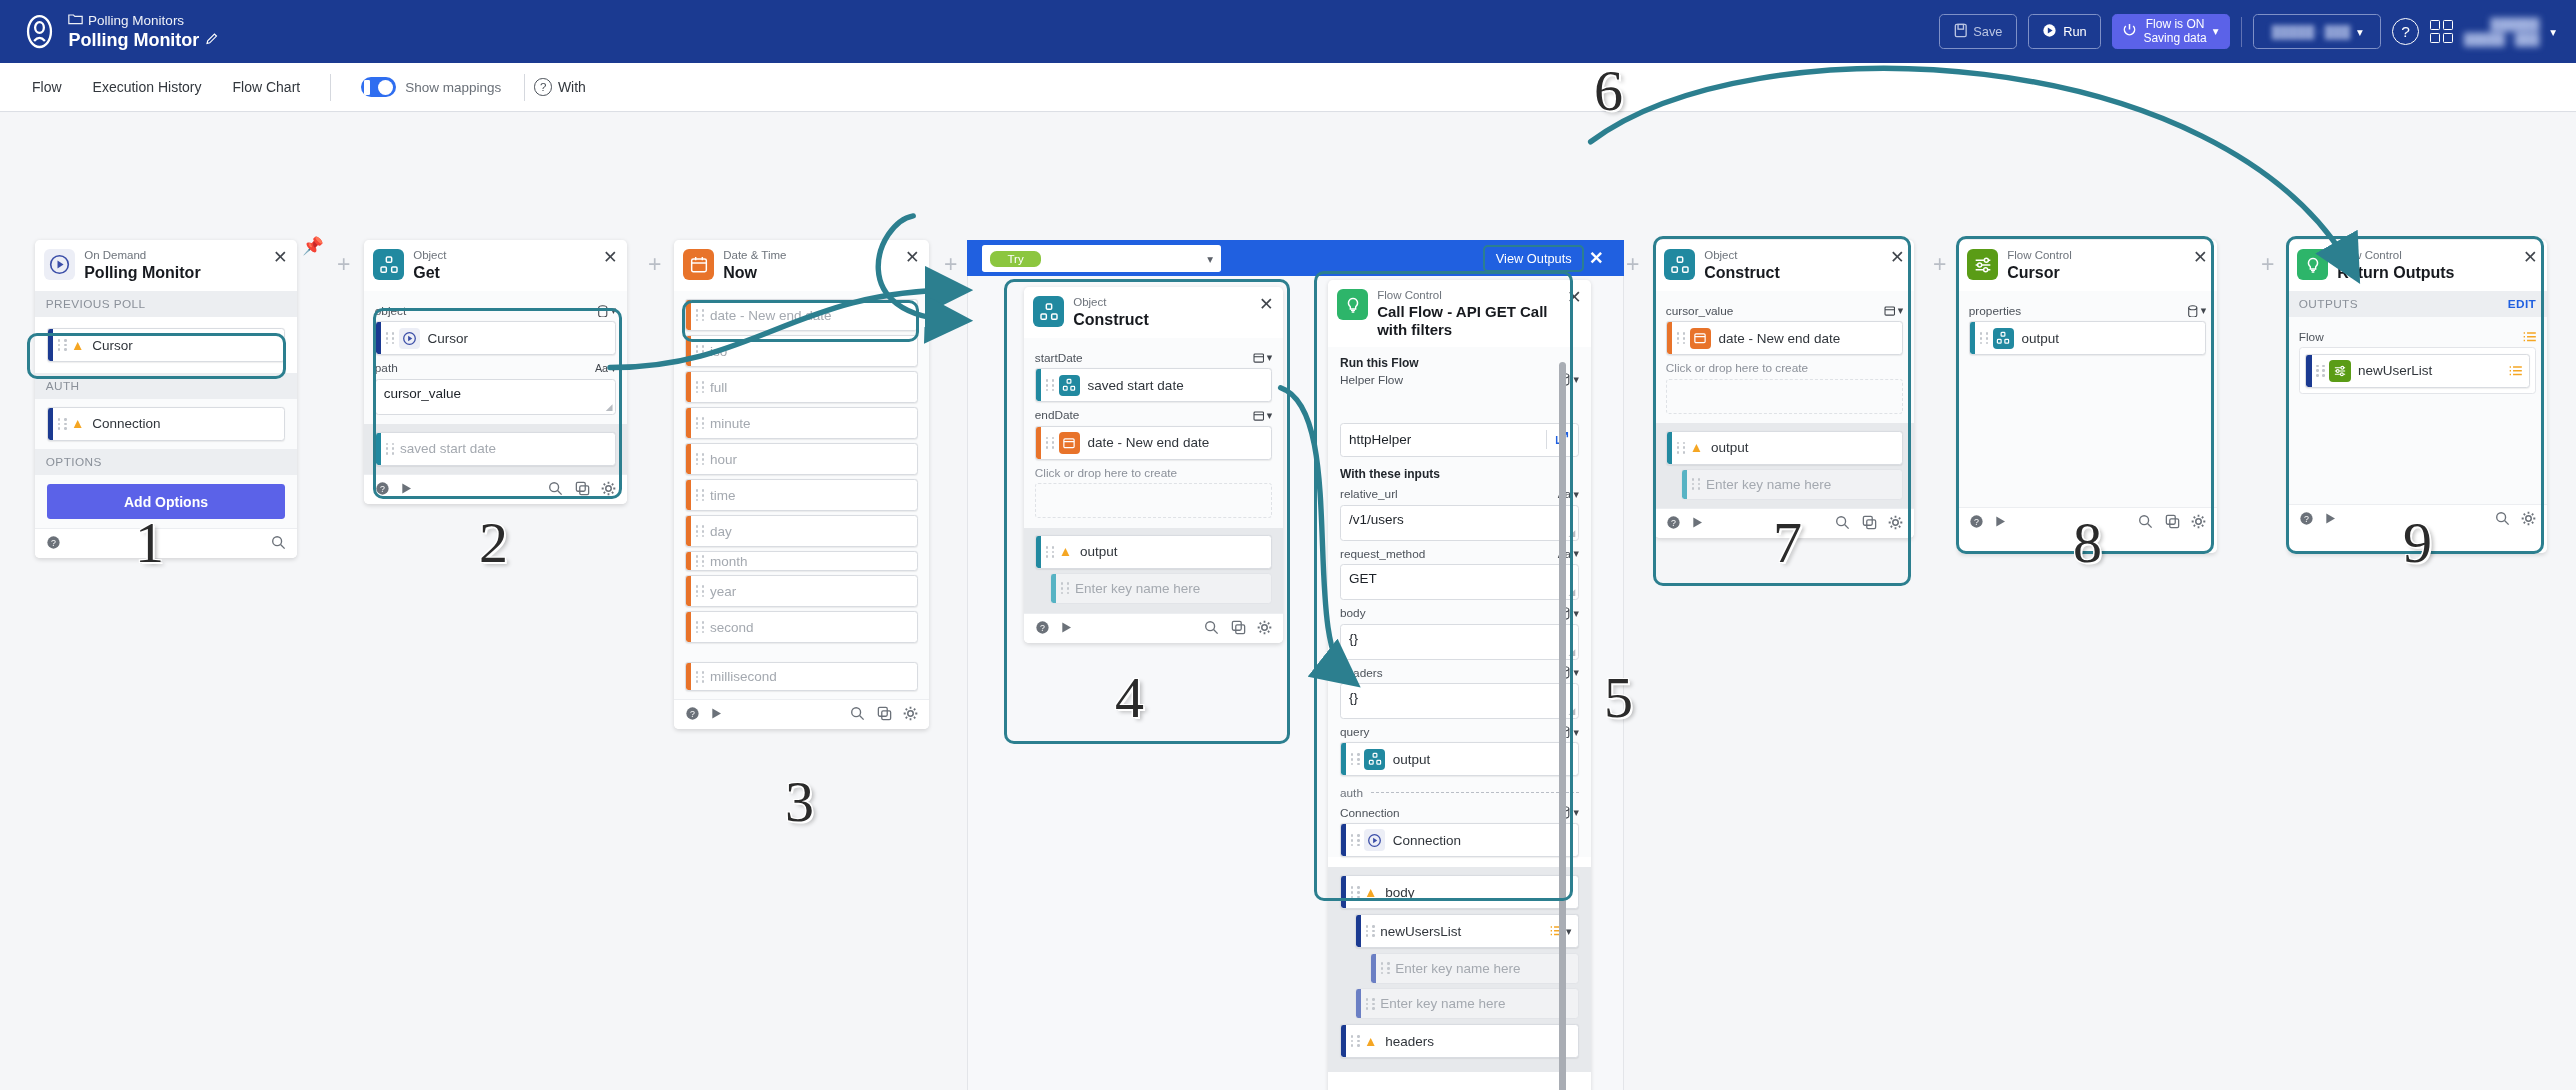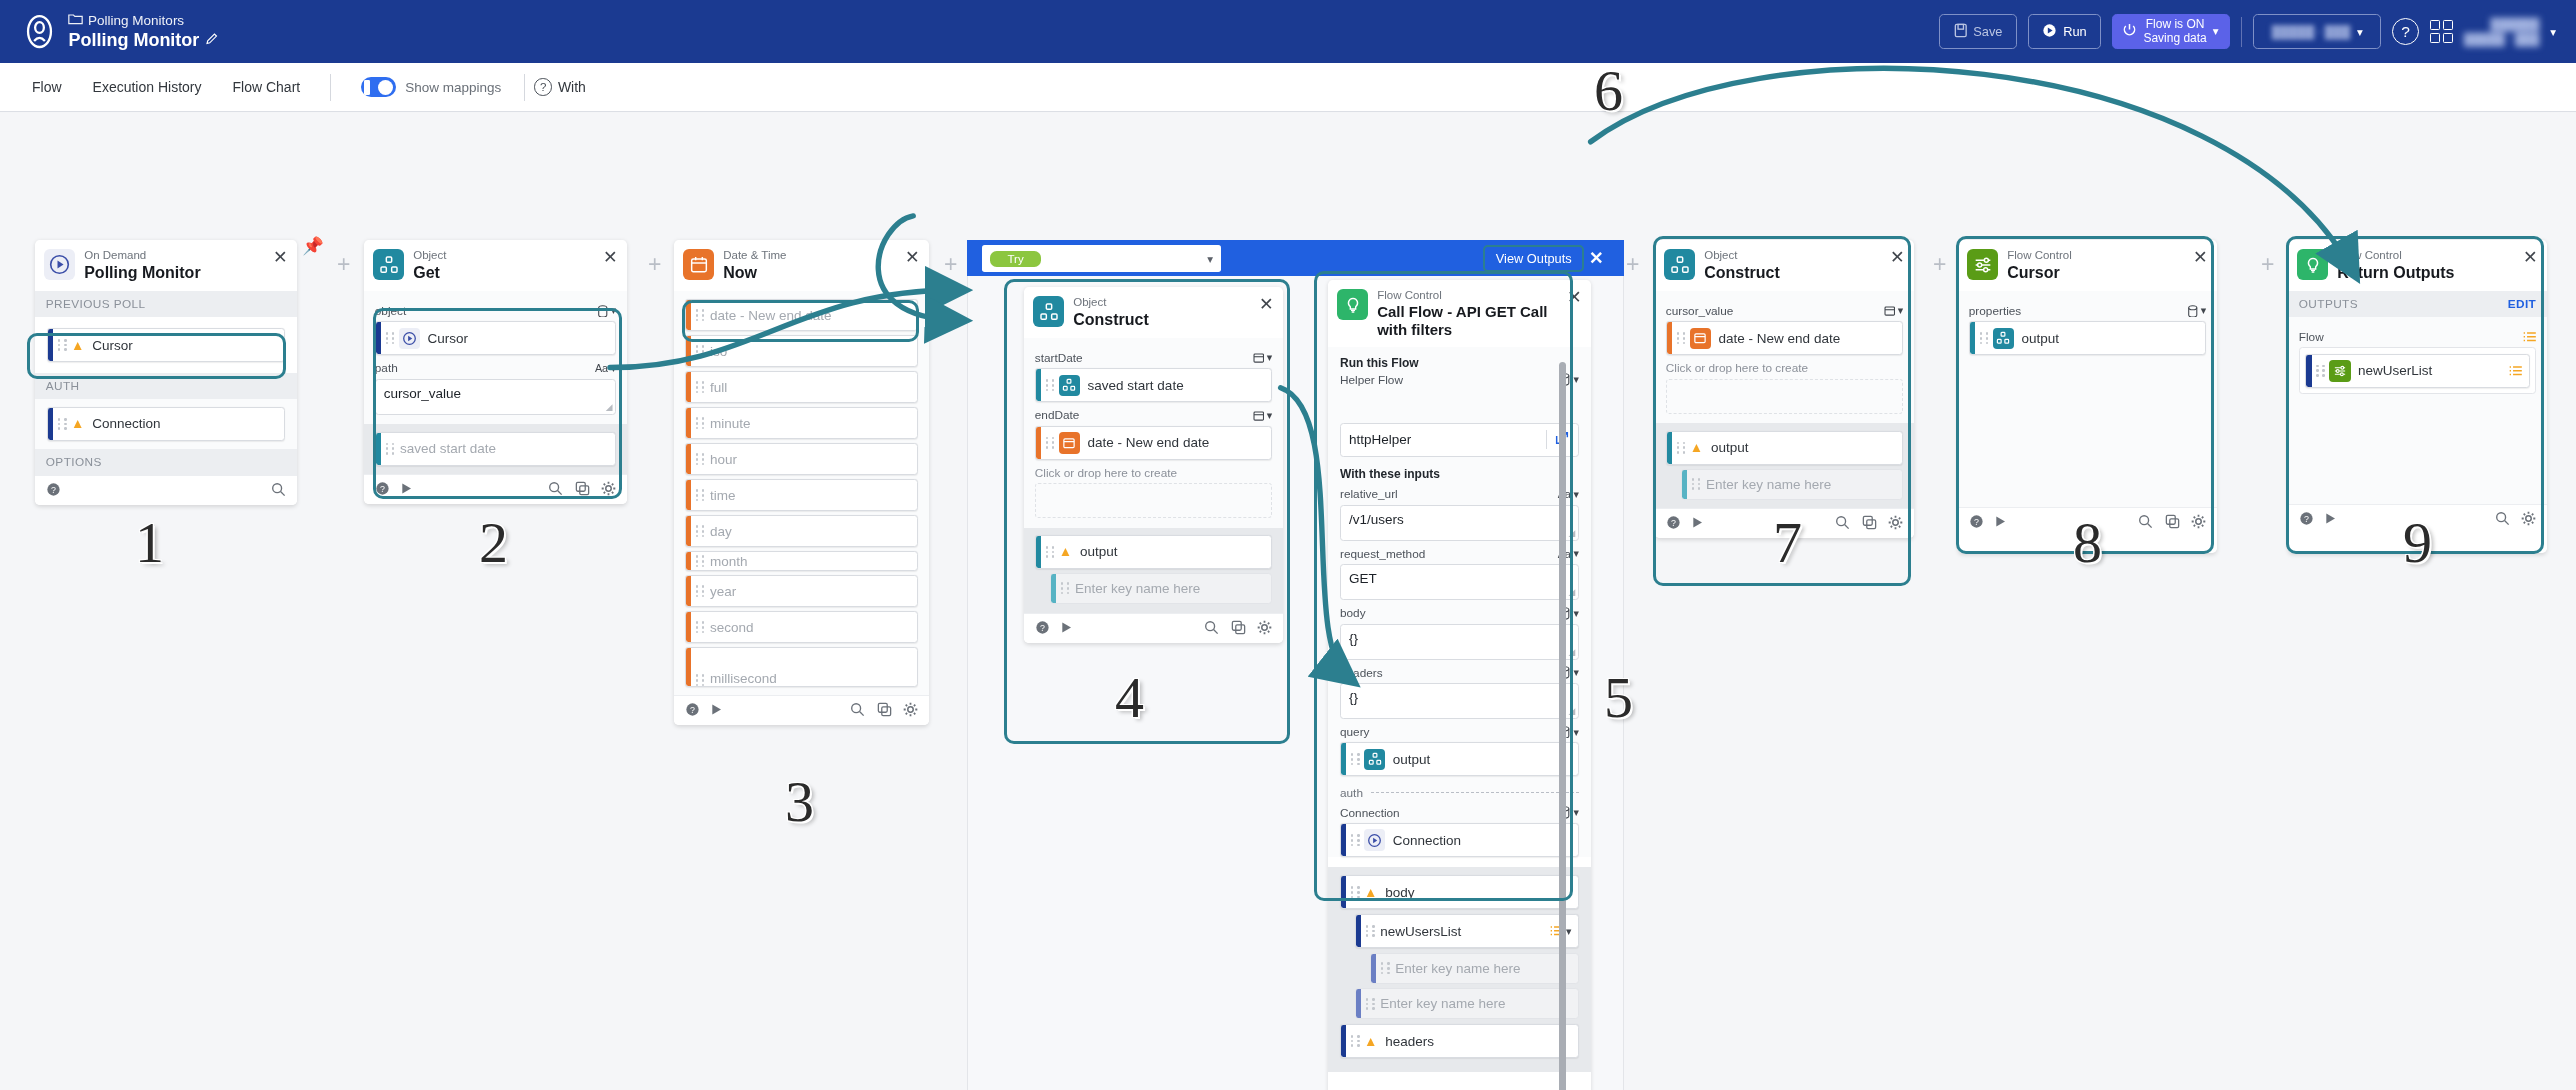--- a/index.html
+++ b/index.html
@@ -299,20 +299,26 @@
               <i></i>
               <i></i>
               <i></i>
             </span>
           </div>
         <span style="color:#f5a623; font-size:13.5px; margin-right:6.7px;">▲</span>
         <span class="tname">Connection</span>
       </div>
     </div>
     <div class="sect-label">OPTIONS</div>
+    <div style="padding:9.4px 12px; background:#fafbfc;">
+      <div style="background:#5b62e8; color:#fff; font-size:14px; font-weight:bold; text-align:center;
+                  padding:9.4px 0; border-radius:3.4px;">
+        <span>Add Options</span>
+      </div>
+    </div>
     <div class="card-foot">
       <span class="fic">
         <svg width="15" height="15" viewBox="0 0 22 22">
             <circle cx="11" cy="11" r="9" fill="#6b7179"></circle>
             <text x="11" y="16" font-size="13" fill="#fff" text-anchor="middle" font-family="Liberation Sans">?</text>
           </svg>
       </span>
       <span class="foot-r">
         <span class="fic">
           <svg width="15" height="15" viewBox="0 0 22 22">
@@ -586,21 +592,21 @@
               <i></i>
               <i></i>
               <i></i>
               <i></i>
               <i></i>
               <i></i>
             </span>
           </div>
           <span class="tname ph">second</span>
         </div>
-        <div class="tok" style="margin-top: 4px; height: 40px; align-items: flex-end;">
+        <div class="tok" style="margin-top: 19px; height: 29px;">
           <div class="bar" style="background:#e8732a"></div>
           <div class="grip">
             <span>
               <i></i>
               <i></i>
               <i></i>
               <i></i>
               <i></i>
               <i></i>
             </span>

